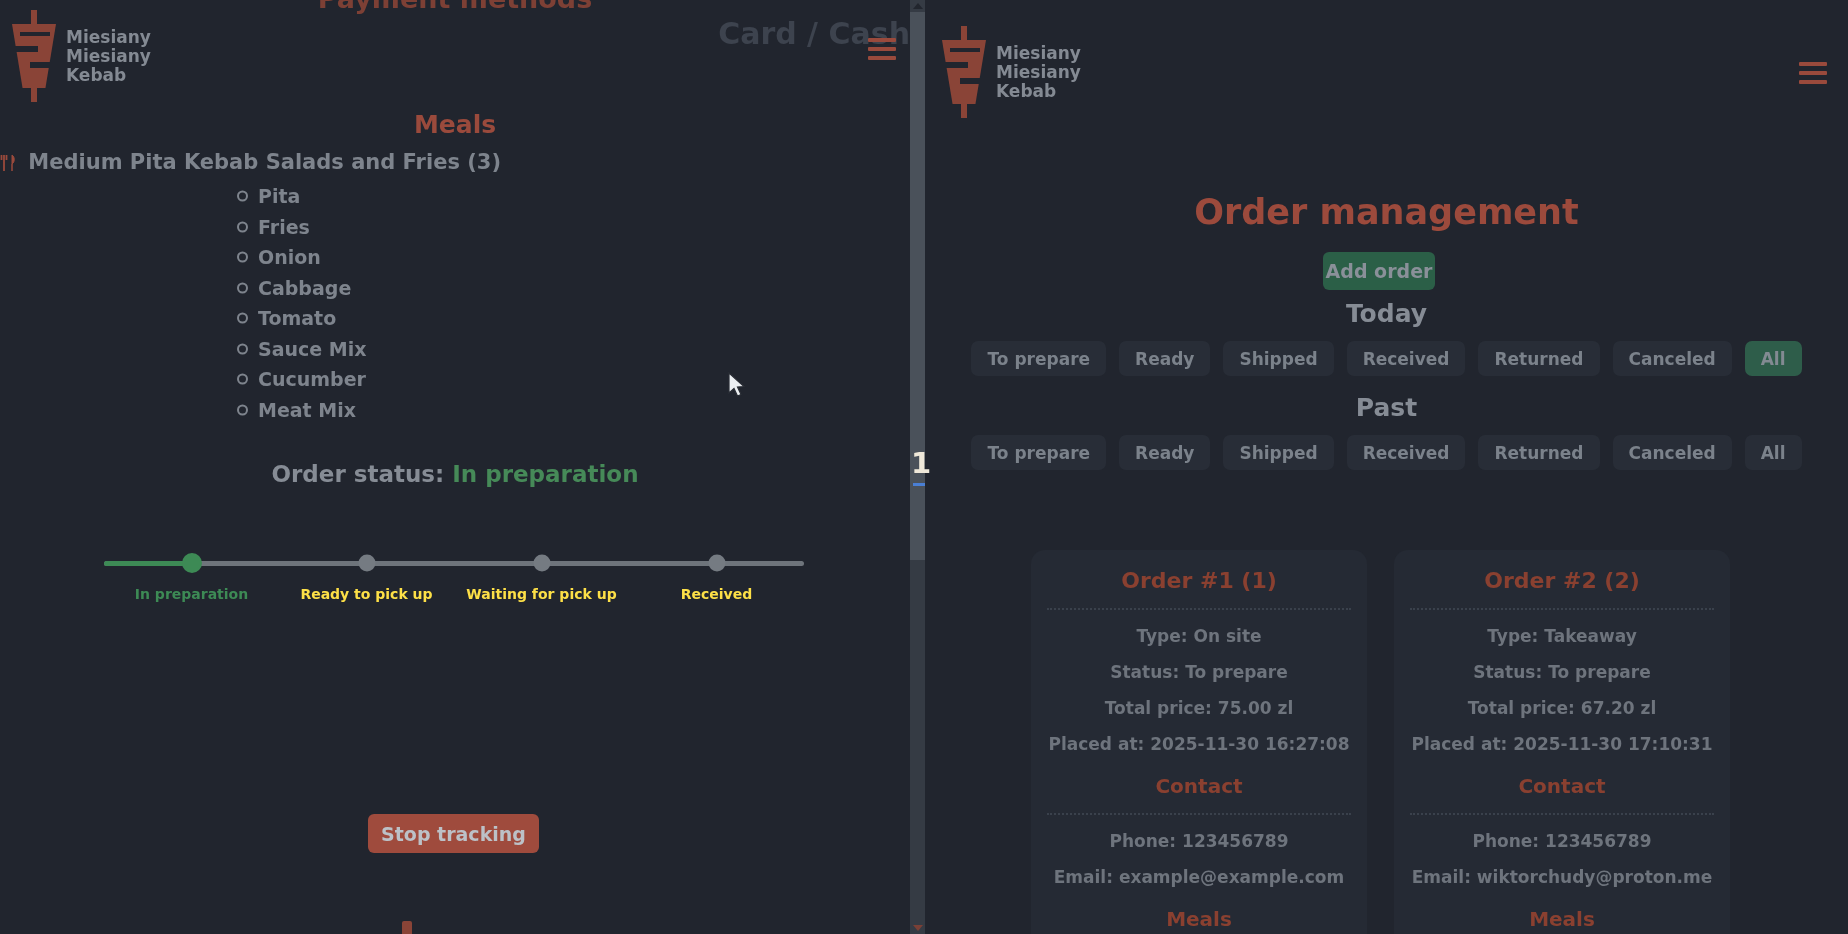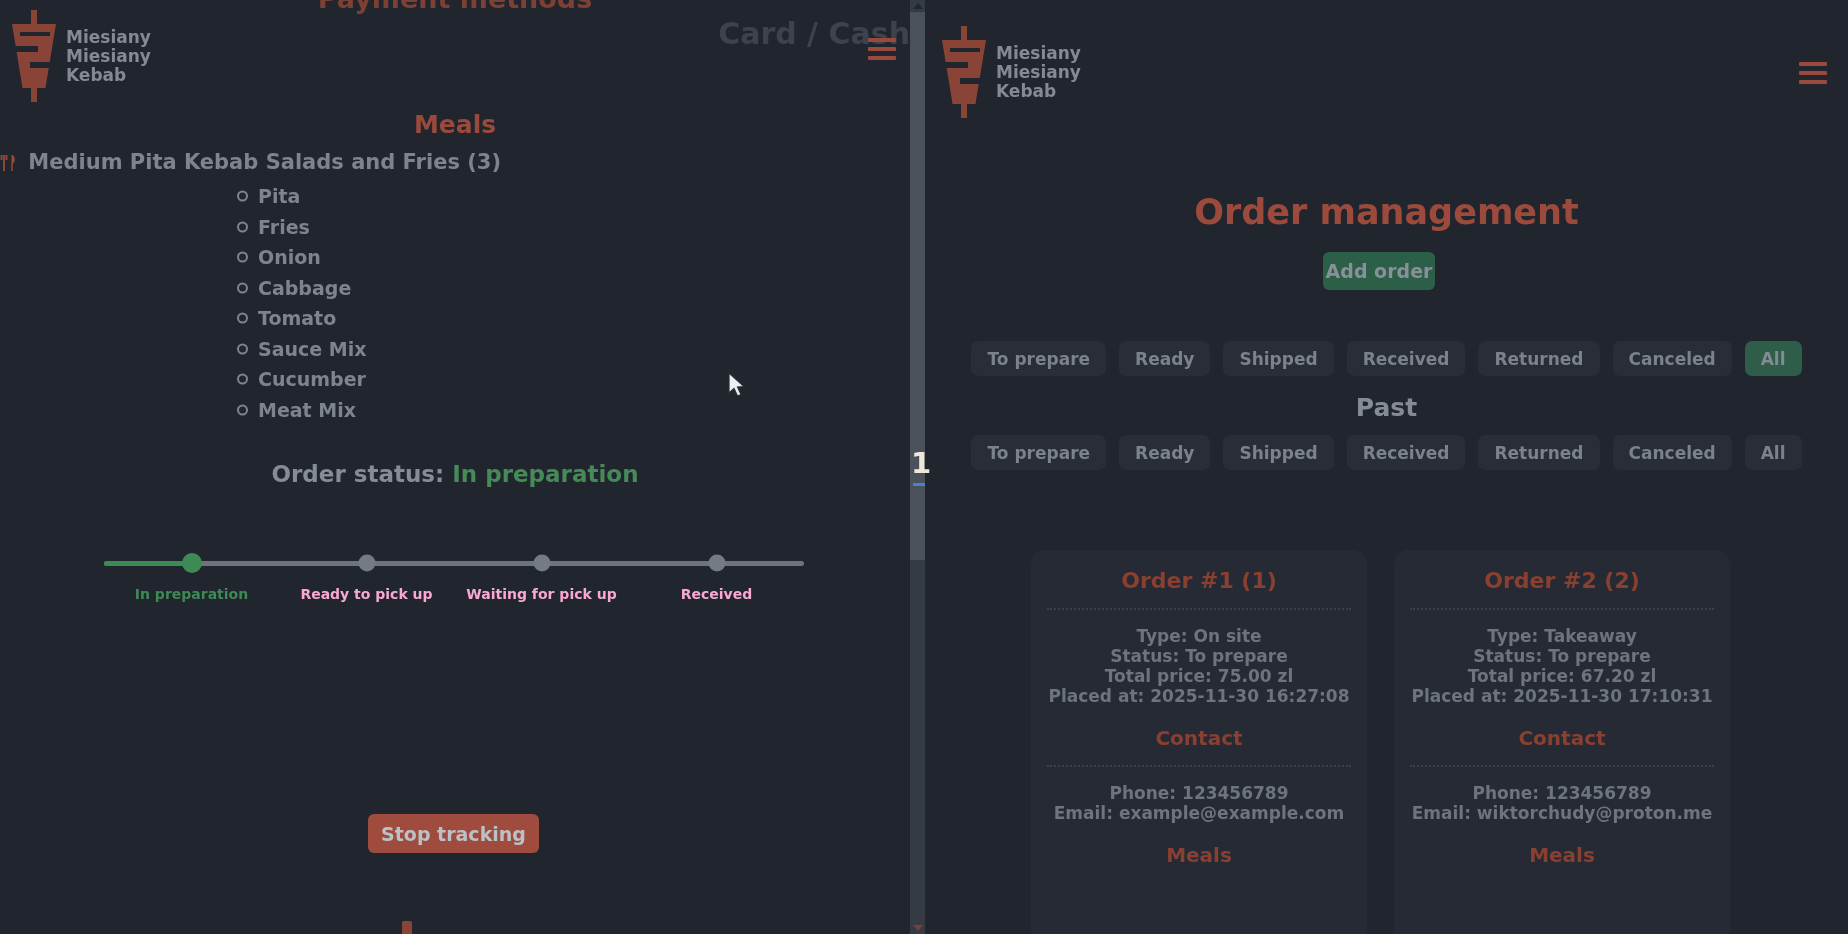--- a/index.html
+++ b/index.html
@@ -53,21 +53,21 @@
   .progress-line { position:absolute; top:21px; left:0; right:0; height:5px;
                    background:#6e747b; border-radius:3px; }
   .progress-fill { position:absolute; top:21px; left:0; width:12.5%; height:5px;
                    background:#3d8a55; border-radius:3px; }
   .steps { position:absolute; inset:0; display:flex; }
   .step { flex:1; position:relative; }
   .step .dot { position:absolute; left:50%; top:23px; transform:translate(-50%,-50%);
                width:17px; height:17px; border-radius:50%; background:#757b82; }
   .step.active .dot { width:20px; height:20px; background:#3d8a55; }
   .step .lbl { position:absolute; top:46px; left:0; right:0; text-align:center;
-               font-size:14px; color:#f9a8d4; }
+               font-size:14px; color:#fde047; }
   .step.active .lbl { color:#3d8a55; }
 
   .thanks { position:absolute; top:688px; left:133px; width:640px; text-align:center;
             font-size:22px; line-height:36.5px; color:#7d838c; }
   .stop-btn { position:absolute; top:814px; left:368px; width:171px; height:39px;
               background:#9f4b3d; color:#bcc1c7; font-size:19px; font-weight:bold;
               font-family:inherit; border:none; border-radius:6px; cursor:pointer; }
   .footer-tip { position:absolute; left:402px; top:921px; width:10px; height:13px;
                 background:#8a4437; border-radius:2px 2px 0 0; }
 
@@ -103,21 +103,21 @@
   .filter-btn { height:35px; padding:0 16px; background:#282d37; color:#7b828b;
                 font-size:17px; font-weight:bold; font-family:inherit; border:none;
                 border-radius:7px; cursor:pointer; white-space:nowrap; }
   .filter-btn.active { background:#2e5d4a; color:#828a92; }
 
   .orders { position:absolute; top:550px; left:106px; display:flex; gap:27px; }
   .order-card { width:336px; height:420px; background:#252a34; border-radius:14px;
                 padding:18px 14px 0; text-align:center; overflow:hidden; }
   .order-title { font-size:22px; color:#8a4030; }
   .dotted { border:none; border-top:2px dotted #3a414c; margin:15px 2px 0; }
-  .order-field { font-size:17px; color:#6e747d; line-height:20px; margin-top:0; }
+  .order-field { font-size:17px; color:#6e747d; line-height:20px; margin-top:16px; }
   .order-field.first { margin-top:16px; }
   .order-subheading { font-size:20px; color:#8a4030; text-align:center; margin-top:20px; }
 
   
   .cursor { position:absolute; left:726px; top:371px; z-index:10; pointer-events:none; }
 </style>
 </head>
 <body>
 
 <div class="panel left">
@@ -233,20 +233,21 @@
   <div class="hamburger" style="left:874px; top:62px;">
     <div class="bar"></div>
       <div class="bar"></div>
       <div class="bar"></div>
   </div>
 
   <h1 class="rp-title">Order management</h1>
 
   <button class="add-btn">Add order</button>
 
+  <div class="section-heading today">Today</div>
   <div class="filter-row today">
       <button class="filter-btn">To prepare</button>
       <button class="filter-btn">Ready</button>
       <button class="filter-btn">Shipped</button>
       <button class="filter-btn">Received</button>
       <button class="filter-btn">Returned</button>
       <button class="filter-btn">Canceled</button>
       <button class="filter-btn active">All</button>
     </div>
 

